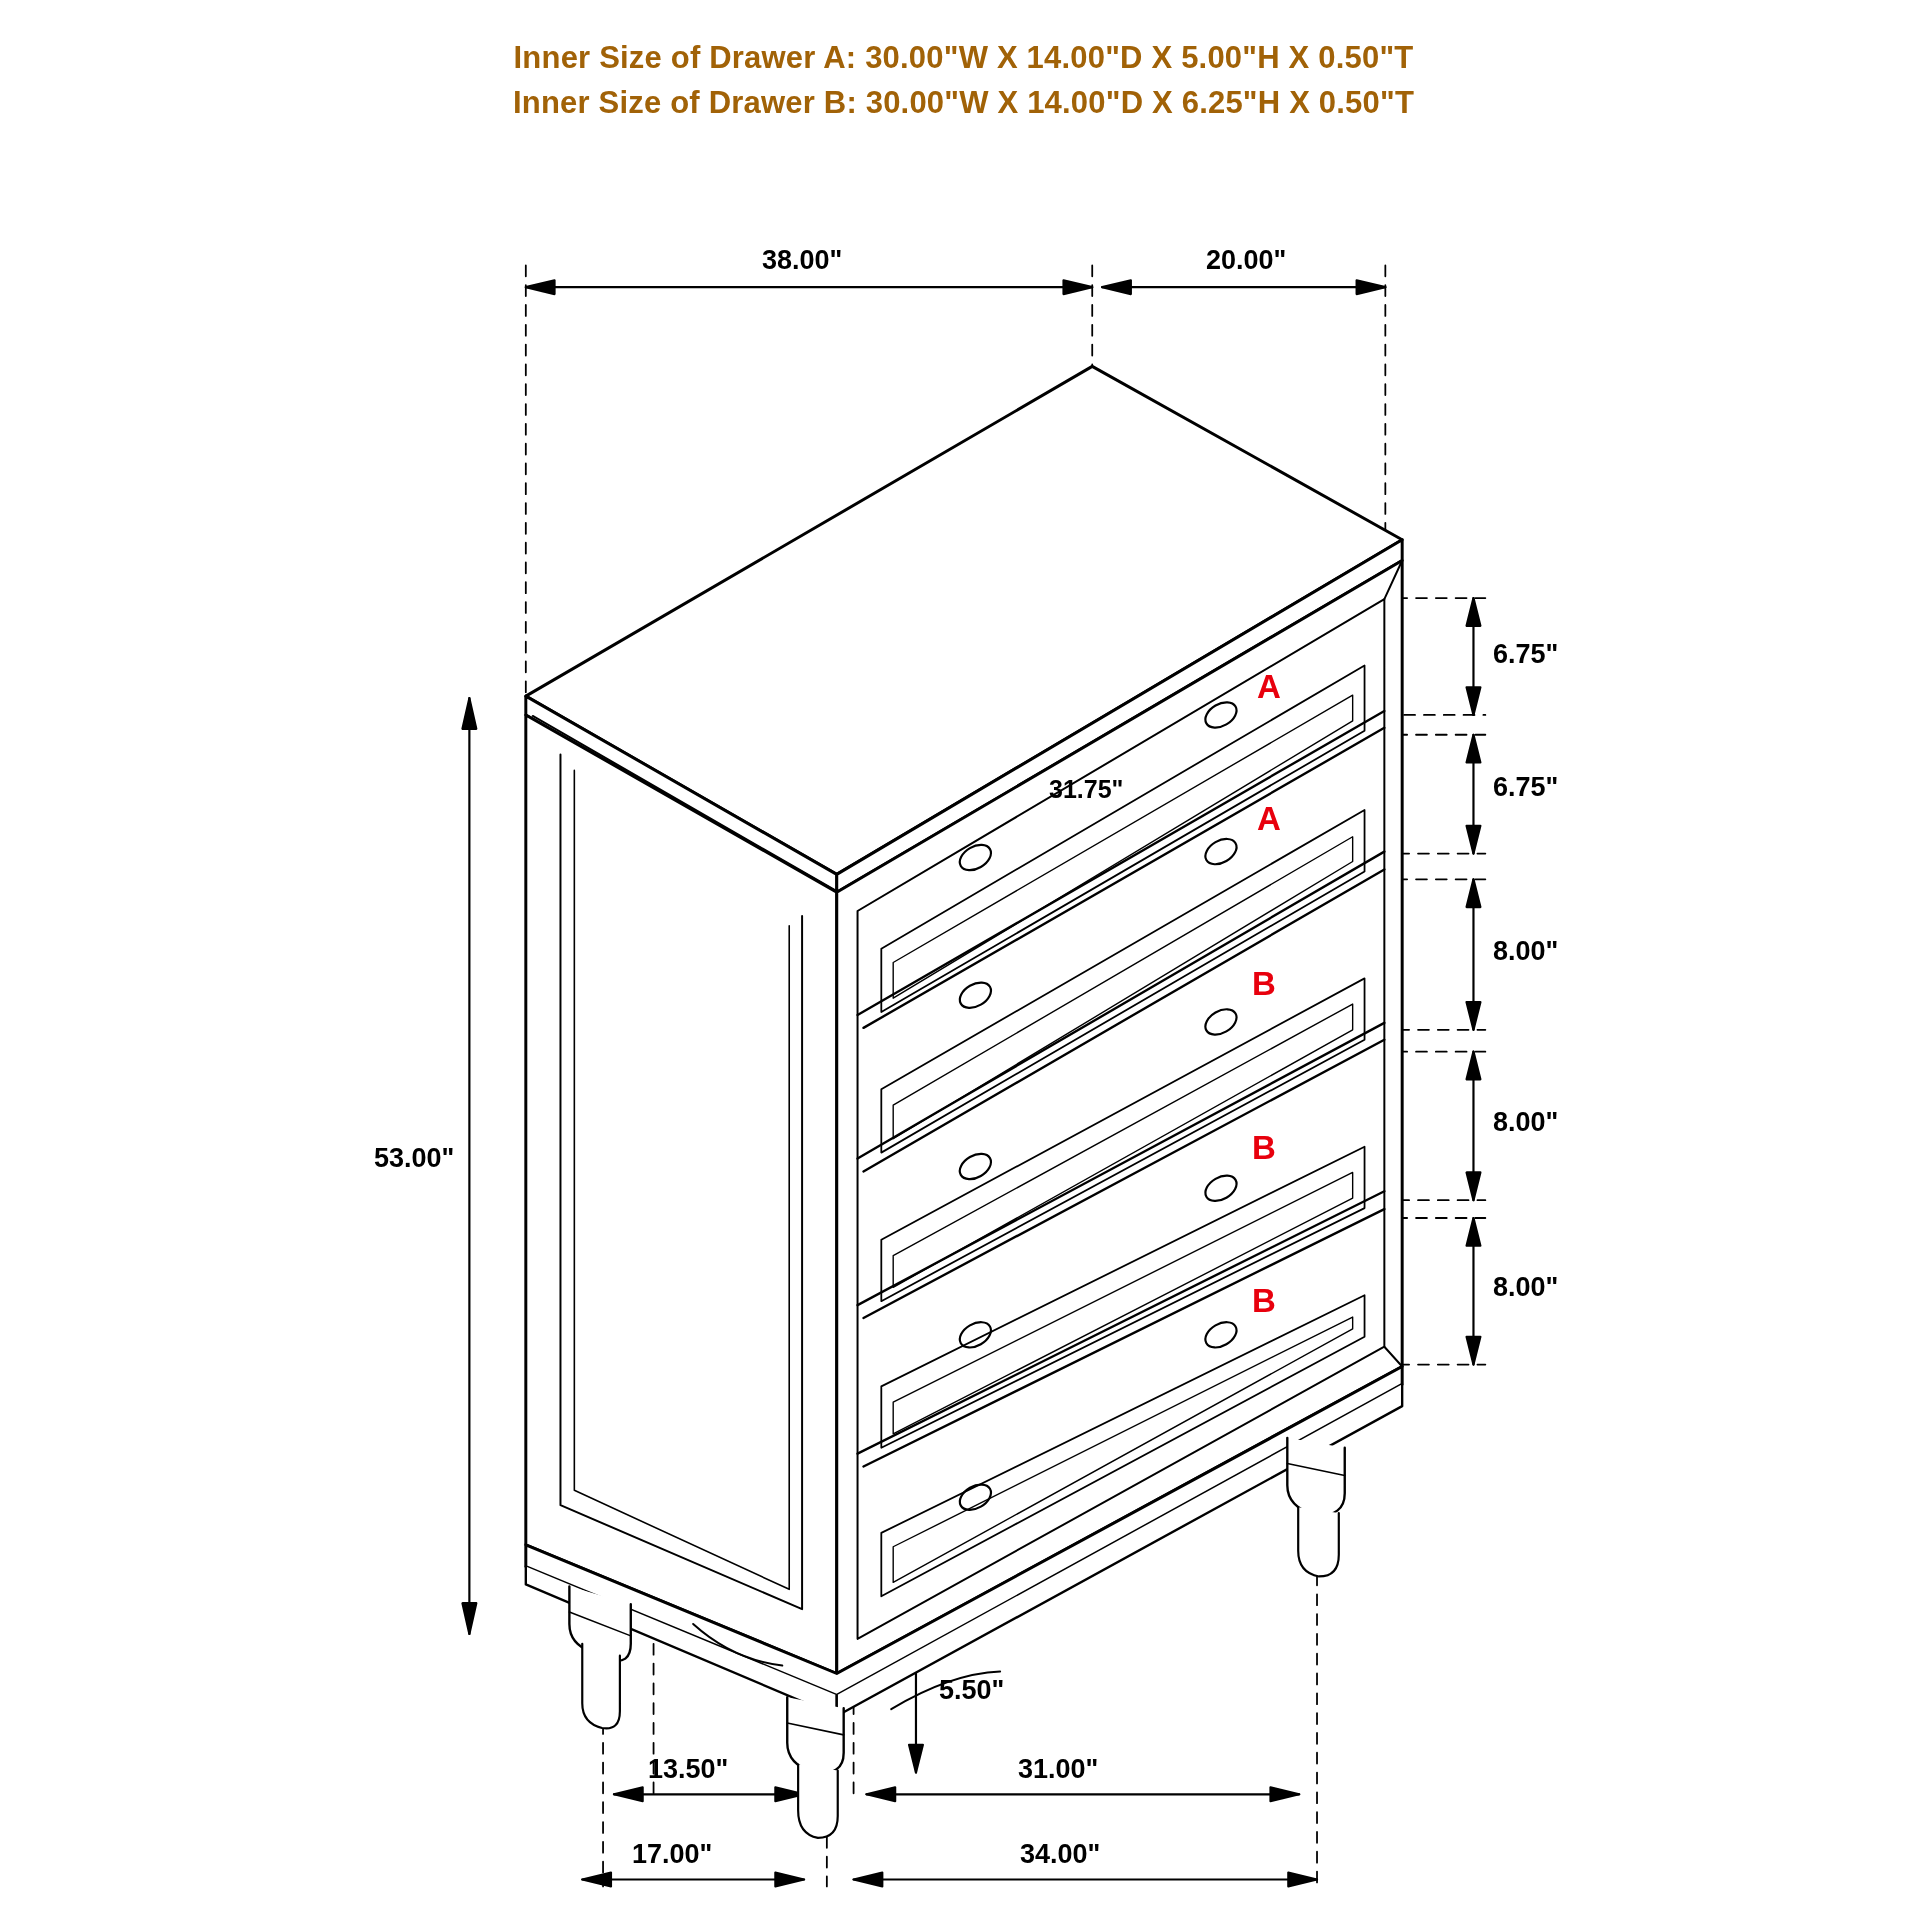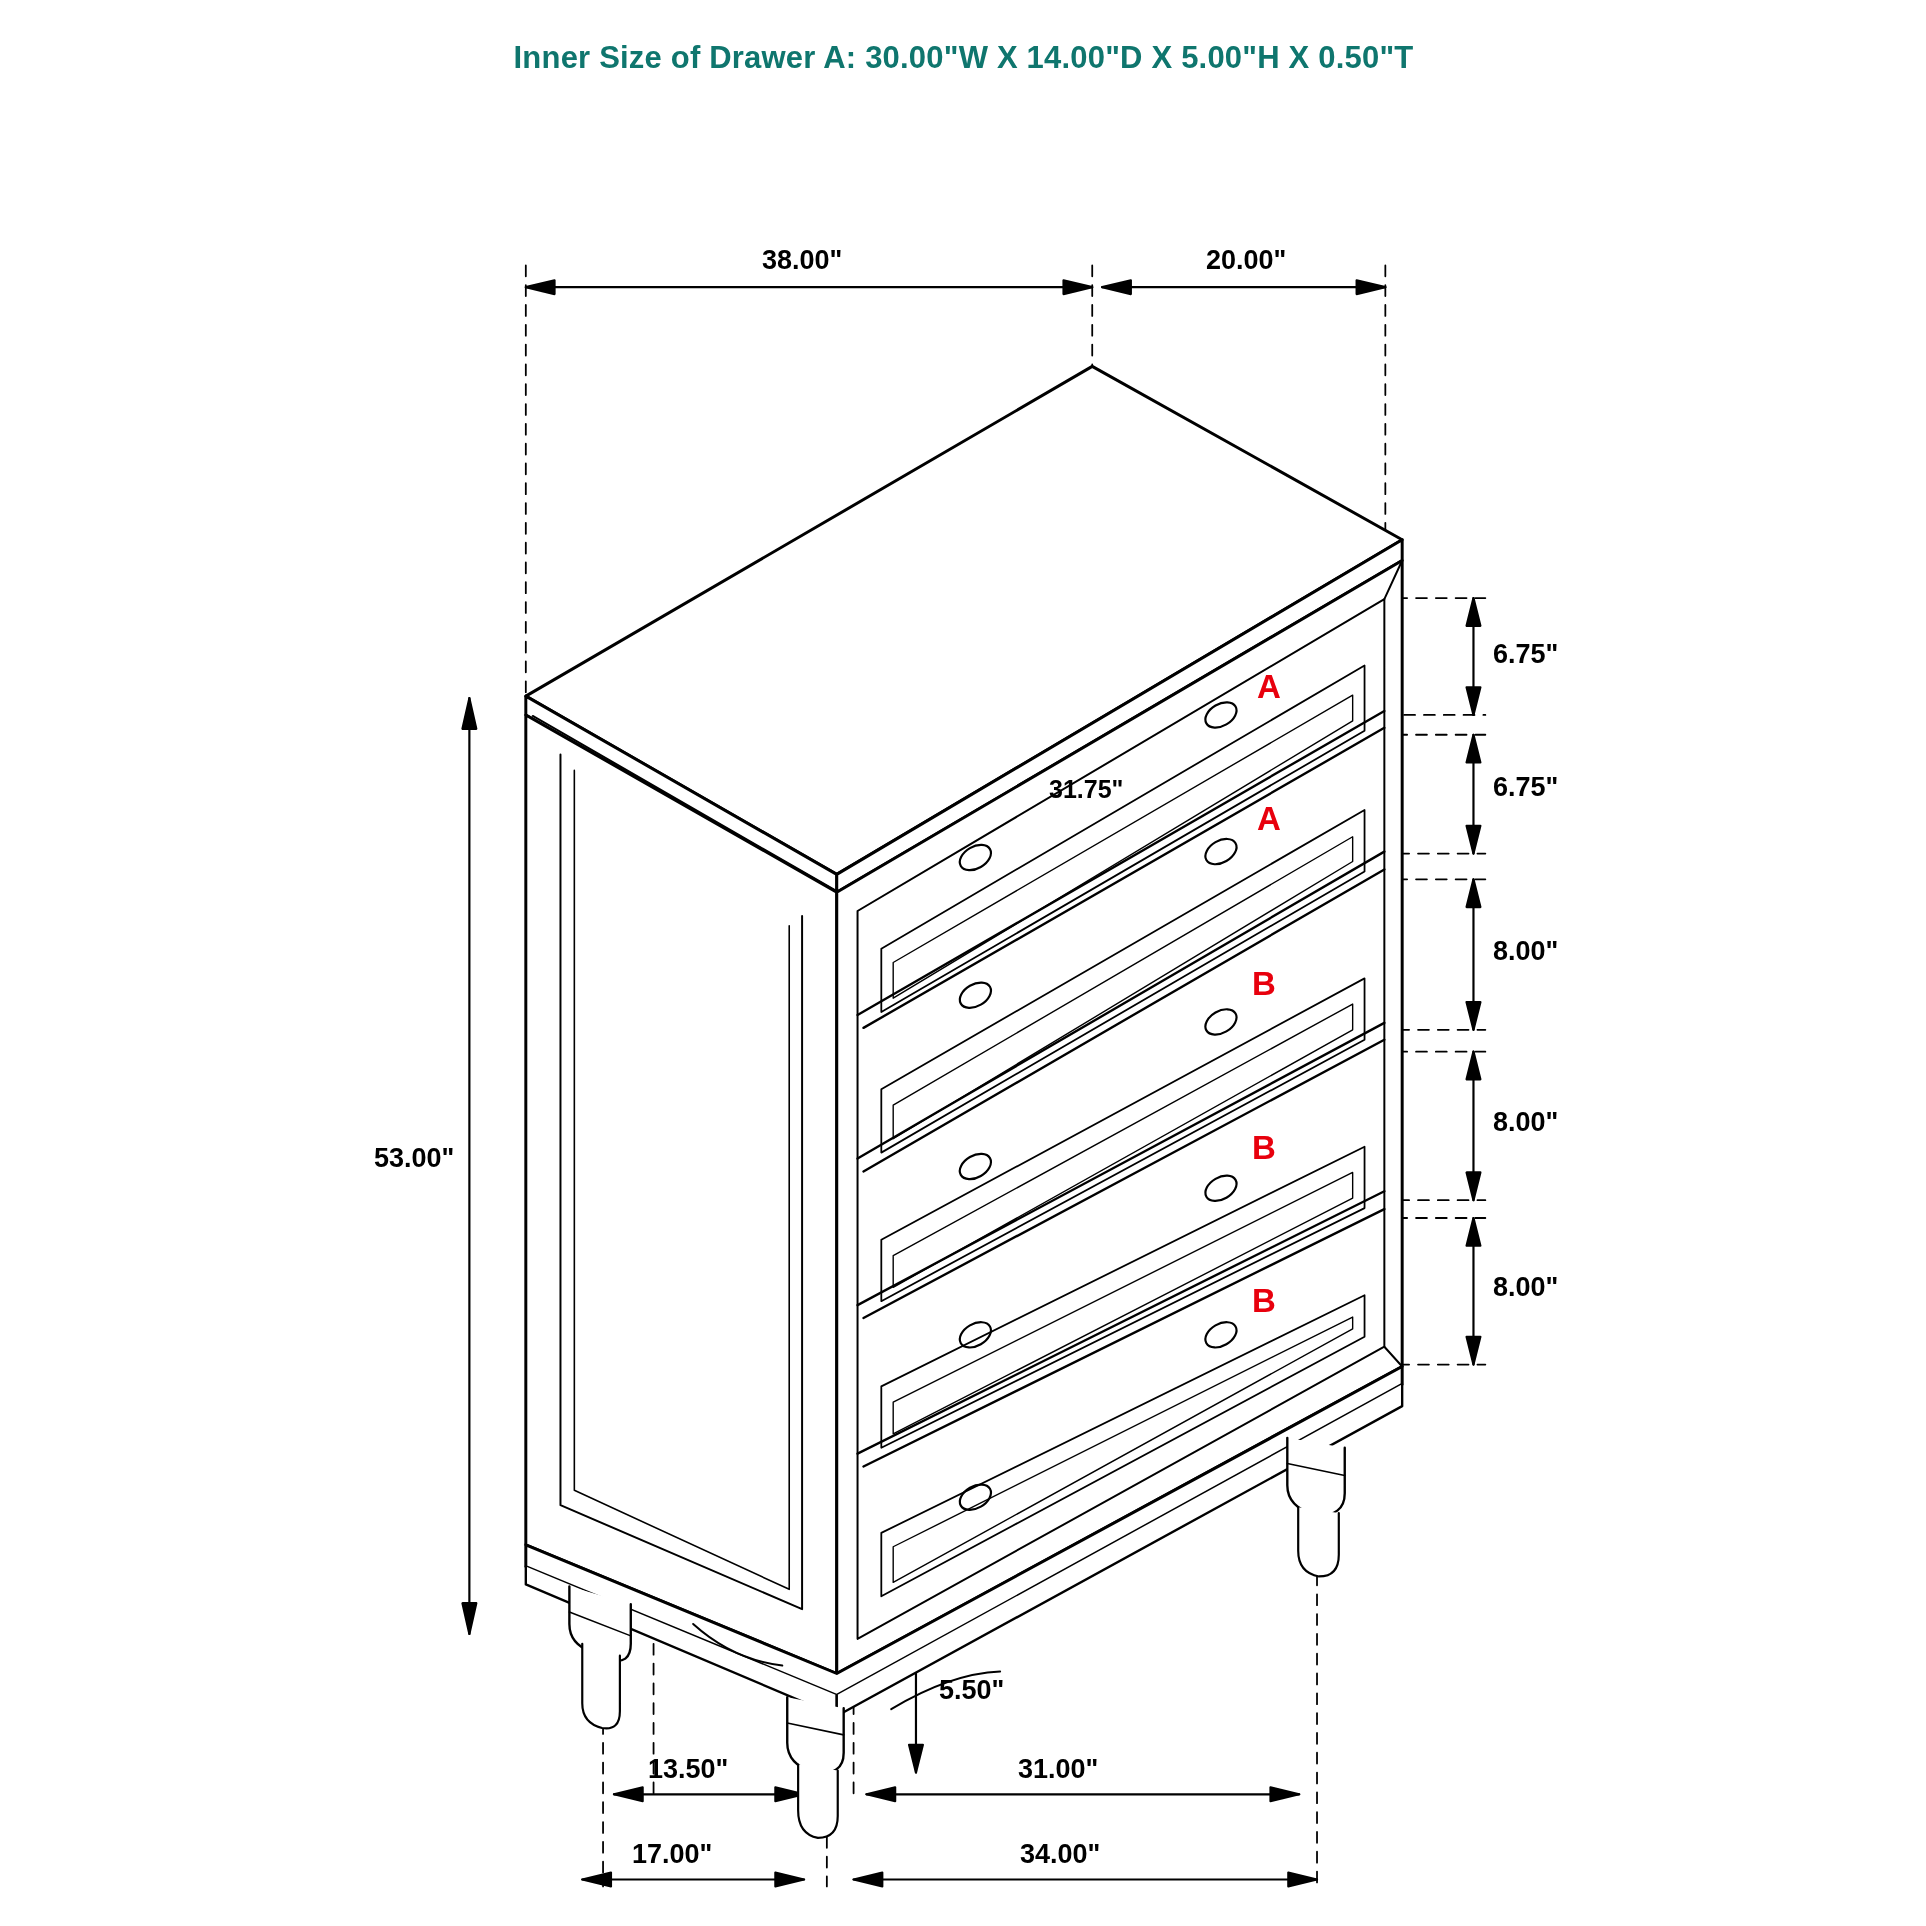--- a/index.html
+++ b/index.html
@@ -1,32 +1,33 @@
 <!DOCTYPE html>
 <html><head>
 <meta charset="utf-8">
 <style>
   html,body{margin:0;padding:0;background:#ffffff;}
   body{width:1927px;height:1927px;position:relative;font-family:"Liberation Sans",sans-serif;overflow:hidden;}
   .stage{position:absolute;left:0;top:0;width:1927px;height:1927px;}
   .hdr{position:absolute;left:0;top:0;width:1927px;text-align:center;}
-  .hdr div{font-size:31px;font-weight:bold;color:#0f766e;line-height:1.45;letter-spacing:0.2px;}
+  .hdr div{font-size:31px;font-weight:bold;color:#a16207;line-height:1.45;letter-spacing:0.2px;}
   .hdr div:first-child{margin-top:36px;}
   .lbl{position:absolute;font-size:27px;font-weight:bold;color:#000;white-space:nowrap;}
   .lbl.red{color:#e8000d;font-size:33px;}
   .lbl.sm{font-size:25px;}
   svg{position:absolute;left:0;top:0;}
 </style>
 </head>
 <body>
 
 <div class="stage">
 
   <div class="hdr">
     <div>Inner Size of Drawer A: 30.00"W X 14.00"D X 5.00"H X 0.50"T</div>
+    <div>Inner Size of Drawer B: 30.00"W X 14.00"D X 6.25"H X 0.50"T</div>
   </div>
 
   <svg width="1927" height="1927" viewBox="0 0 1946 1946">
     <g fill="none" stroke="#000" stroke-width="2.6" stroke-linejoin="round" stroke-linecap="round">
 
       <g stroke-width="1.8" stroke-dasharray="11,9">
 
         <line x1="531" y1="268" x2="531" y2="700"></line>
 
         <line x1="1103" y1="268" x2="1103" y2="378"></line>

